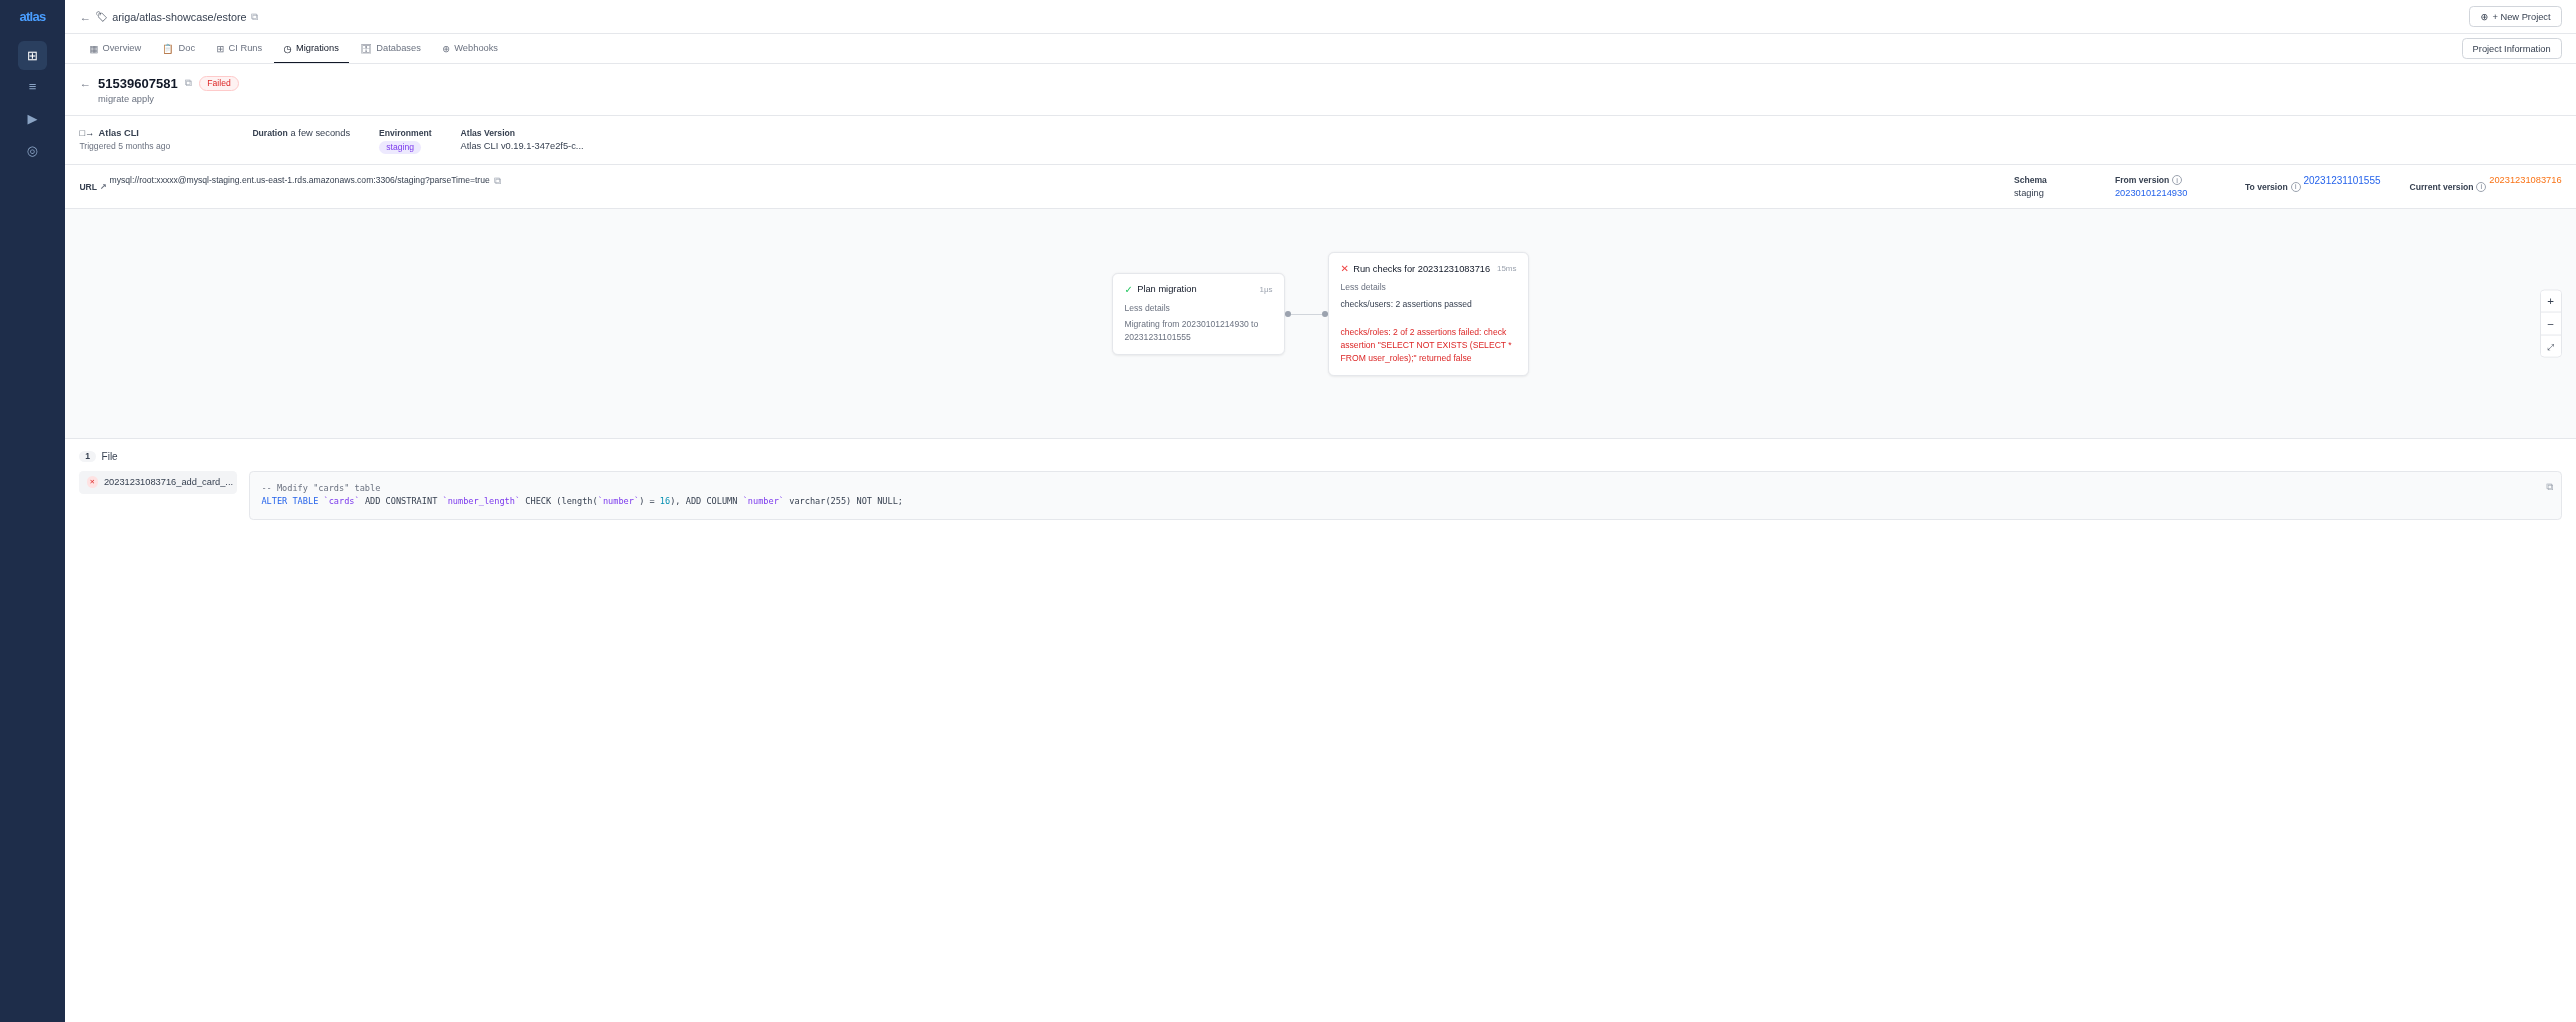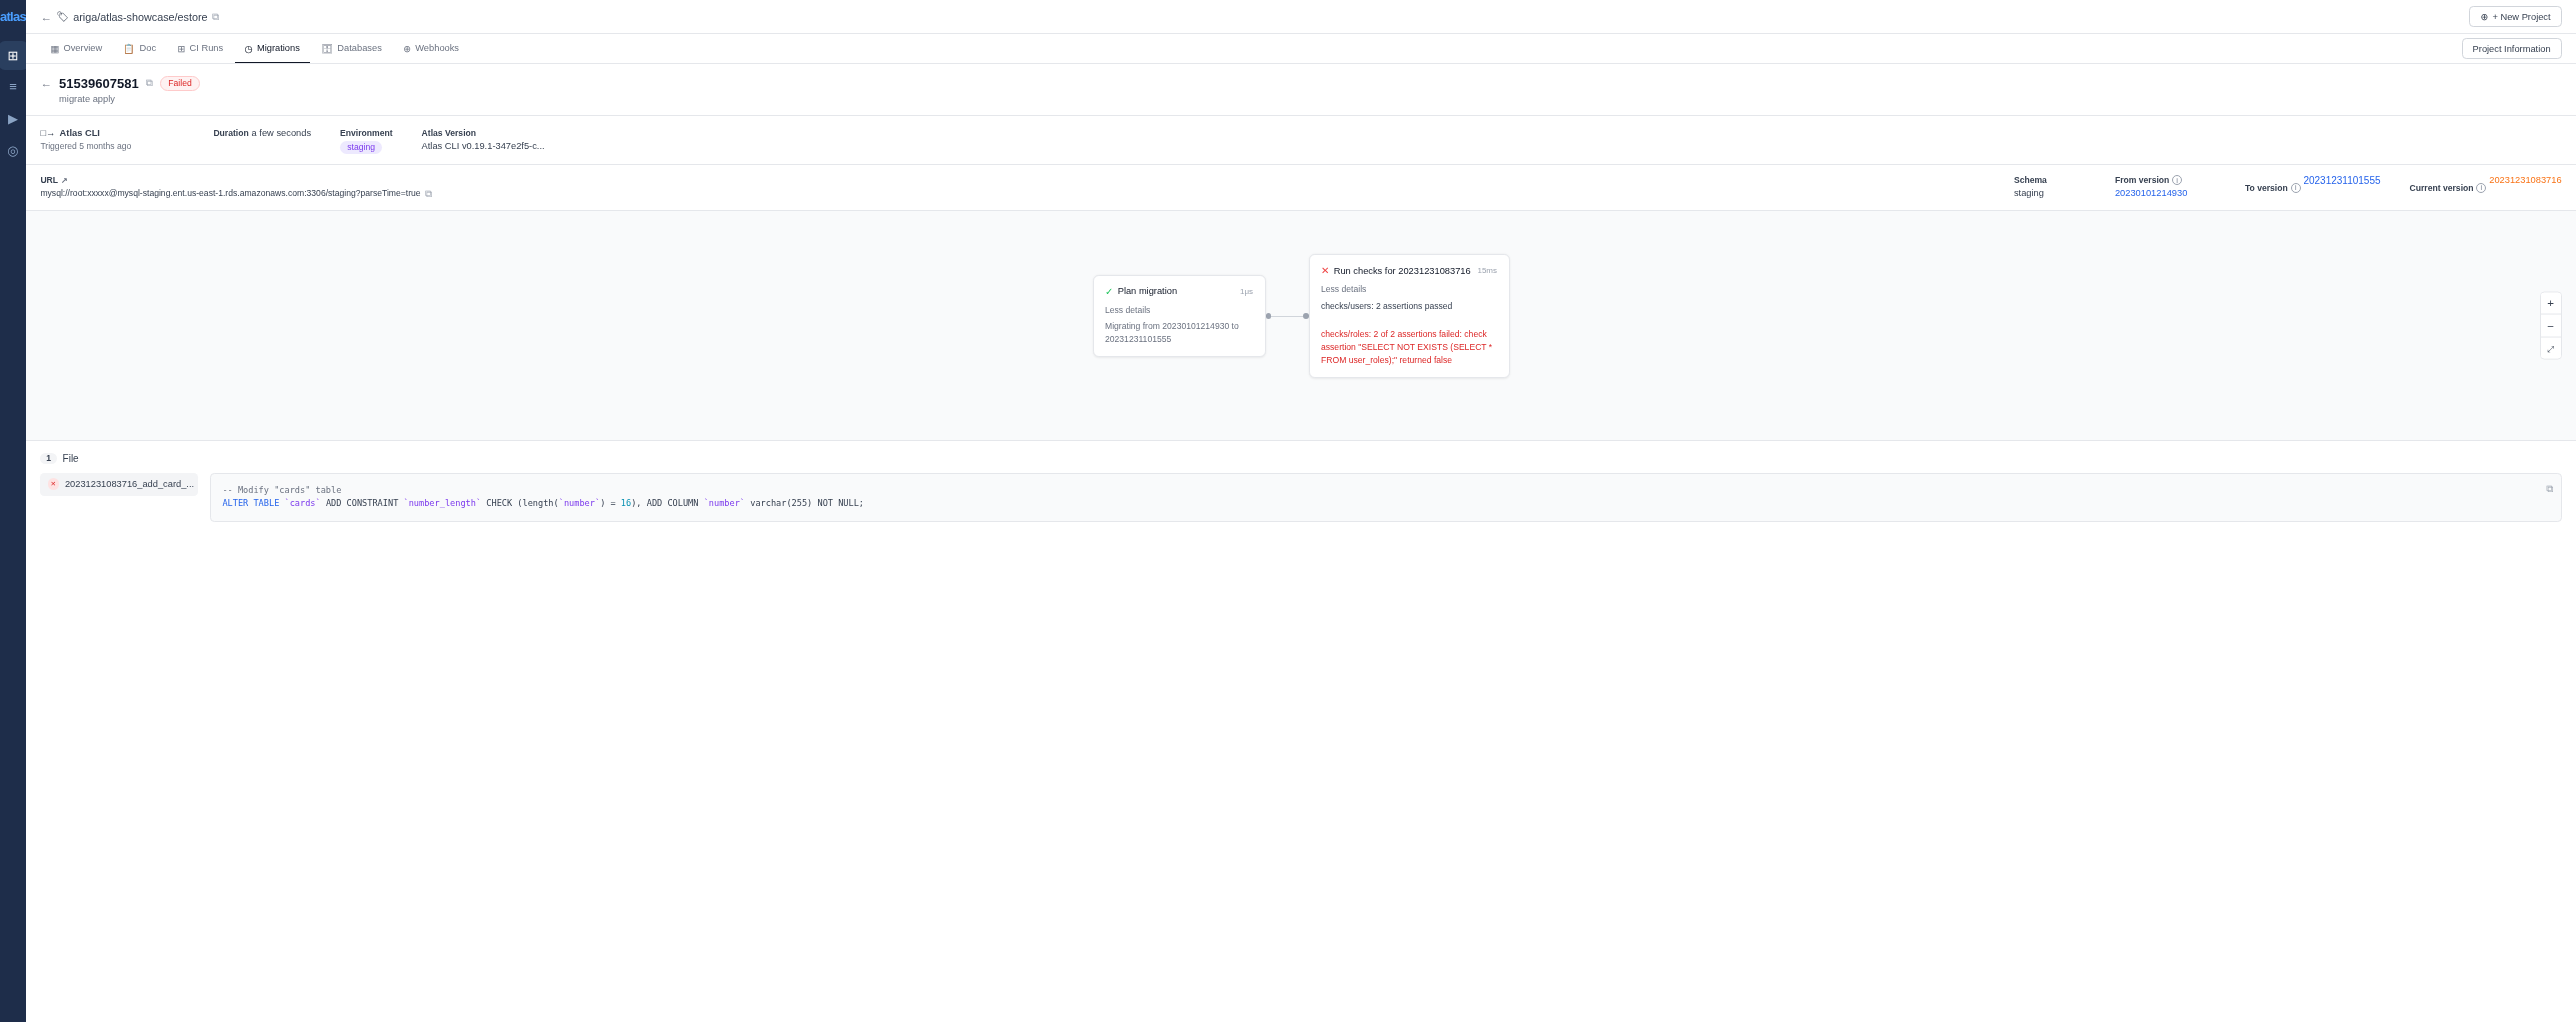--- a/index.html
+++ b/index.html
@@ -1,20 +1,20 @@
 <!DOCTYPE html>
 <html style="font-size:11.5px"><head>
   <meta charset="utf-8">
   <style>
     * { box-sizing: border-box; margin: 0; padding: 0; }
     body { font-family: -apple-system, BlinkMacSystemFont, 'Segoe UI', sans-serif; background: #f8f9fa; display: flex; height: 100vh; overflow: hidden; }
 
     
     .sidebar {
-      width: 26px;
+      width: 65px;
       background: #1e2d4a;
       display: flex;
       flex-direction: column;
       align-items: center;
       padding: 8.6px 0;
       flex-shrink: 0;
     }
     .sidebar-logo {
       color: #4a9eff;
       font-weight: 900;
@@ -482,21 +482,21 @@
           <span class="env-badge">staging</span>
         </div>
       </div>
       <div style="display:flex;flex-direction:column;gap:2.9px;">
         <div style="font-size:8.6px;font-weight:600;color:#374151;">Atlas Version</div>
         <div style="font-size:9.3px;color:#374151;">Atlas CLI v0.19.1-347e2f5-c...</div>
       </div>
     </div>
 
     <div style="display:flex; align-items:stretch; padding: 10px 14.4px; border-bottom: 0.7px solid #e5e7eb; background:#fff; gap:29px;">
-      <div style="flex:1;display:flex;flex-direction:column;gap:2.9px;">
+      <div style="flex:1;display:flex;gap:2.9px;">
         <div style="display:flex;align-items:center;gap:2.9px;font-size:8.6px;font-weight:600;color:#374151;">
           <span>URL</span>
           <span class="external-icon">↗</span>
         </div>
         <div style="display:flex;align-items:flex-start;gap:4.3px;">
           <span style="font-size:8.6px;color:#374151;">mysql://root:xxxxx@mysql-staging.ent.us-east-1.rds.amazonaws.com:3306/staging?parseTime=true</span>
           <span class="copy-icon">⧉</span>
         </div>
       </div>
       <div style="display:flex;flex-direction:column;gap:2.9px;min-width:72px;">

